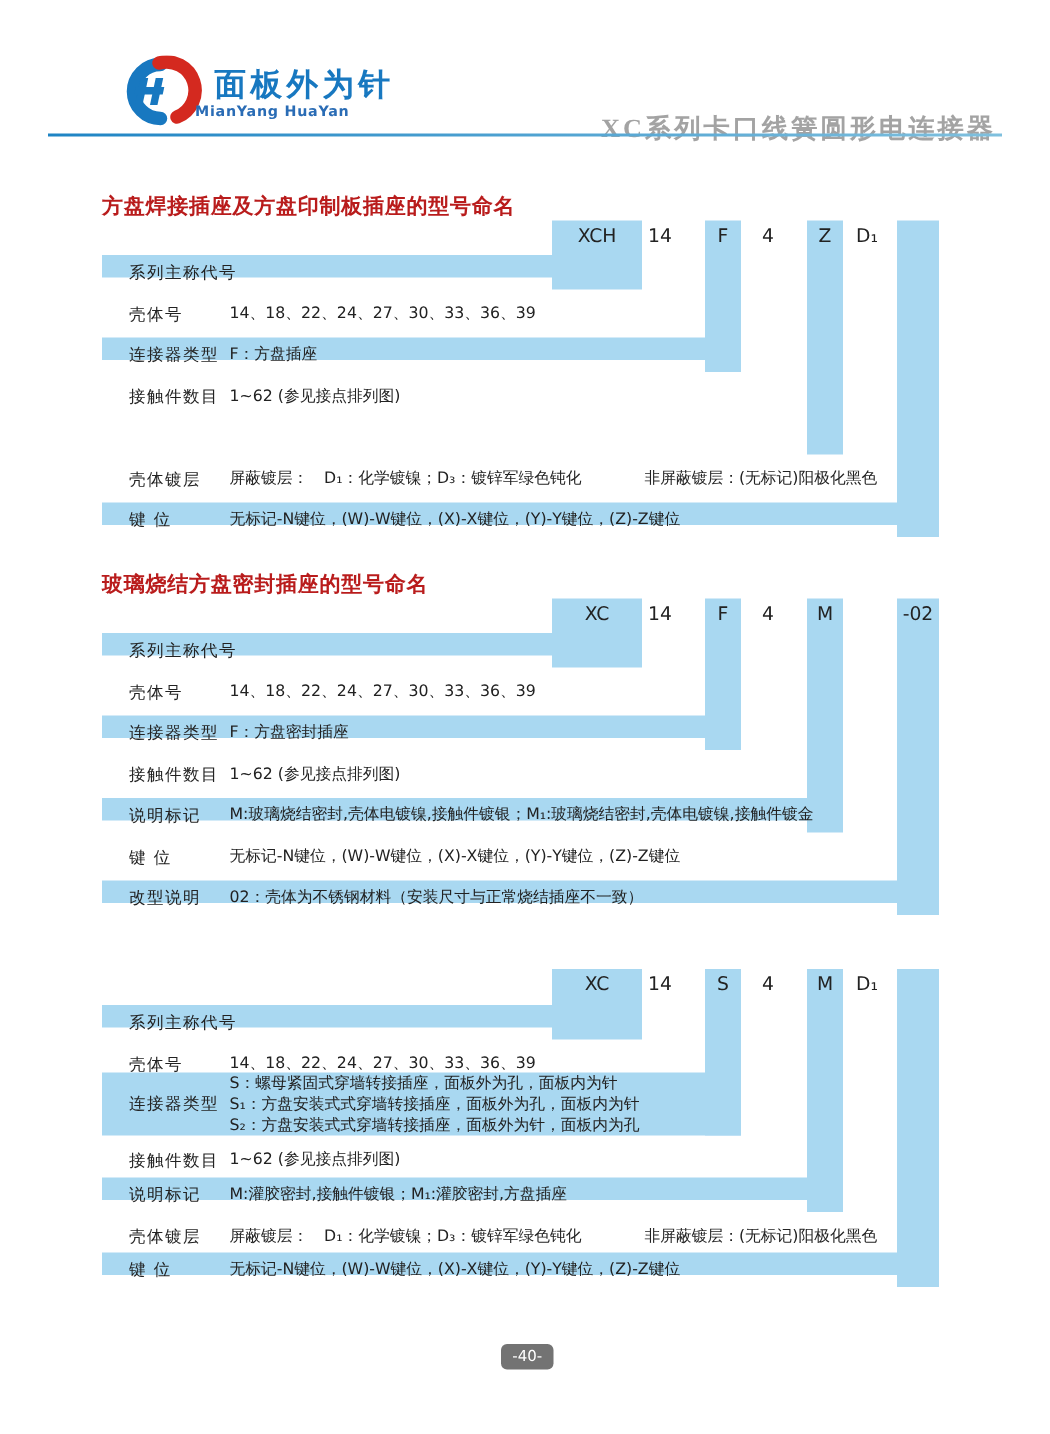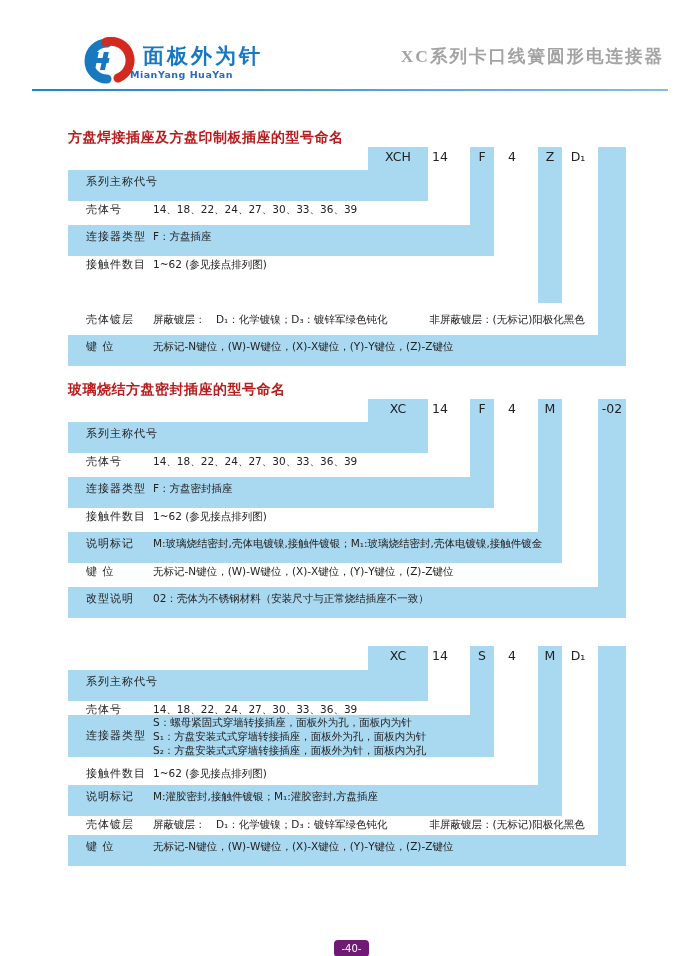--- a/index.html
+++ b/index.html
@@ -5,21 +5,21 @@
   html,body{margin:0;padding:0;background:#fff;}
   .page{position:relative;width:700px;height:956px;background:#fff;overflow:hidden;
         font-family:"DejaVu Sans",sans-serif;color:#222;}
 
   
   .logo-icon{position:absolute;left:73px;top:37px;}
   .logo-cn{position:absolute;left:143px;top:42px;font-size:21px;font-weight:bold;
            color:#1878c0;letter-spacing:3px;}
   .logo-en{position:absolute;left:130px;top:69px;font-size:9.5px;font-weight:bold;
            color:#2a6cb5;letter-spacing:0.5px;}
-  .doc-title{position:absolute;right:36px;top:44px;font-family:"Liberation Serif","DejaVu Serif",serif;
+  .doc-title{position:absolute;right:36px;top:73px;font-family:"Liberation Serif","DejaVu Serif",serif;
              font-weight:bold;font-size:17.5px;color:#a3a3a3;letter-spacing:2px;}
   .header-rule{position:absolute;left:32px;top:89px;width:636px;height:2px;
                background:linear-gradient(to right,#1e84c4,#7fc0de);}
 
   
   .sec{position:absolute;left:68px;width:564px;height:235px;}
   #s1{top:131px;} #s2{top:383px;} #s3{top:630px;}
   .sec-title{position:absolute;left:0;top:-2px;margin:0;font-size:14px;font-weight:bold;
              color:#b91c1c;letter-spacing:0.5px;}
 
@@ -28,35 +28,35 @@
   .c1{left:330px;} .c2{left:372px;} .c3{left:414px;} .c4{left:444px;}
   .c5{left:482px;} .c6{left:510px;} .c7{left:544px;}
 
   .stripe{position:absolute;top:16px;background:#a9d8f1;}
   .st1{left:300px;width:60px;} .st3{left:402px;width:24px;}
   .st5{left:470px;width:24px;} .st7{left:530px;width:28px;}
   #s1 .st1,#s2 .st1{height:46px;}  #s1 .st3,#s2 .st3{height:101px;}
   #s1 .st5,#s2 .st5{height:156px;} #s1 .st7,#s2 .st7{height:211px;}
   #s3 .st1{height:47px;} #s3 .st3{height:111px;} #s3 .st5{height:162px;} #s3 .st7{height:212px;}
 
-  .row{position:absolute;left:0;height:31px;font-size:11px;color:#222;}
+  .row{position:absolute;left:0;height:15px;font-size:11px;color:#222;}
   .row .lbl{position:absolute;left:18px;top:0;line-height:23px;letter-spacing:1px;white-space:pre;}
   .row .desc{position:absolute;left:85px;top:0;line-height:23px;white-space:pre;font-size:10.5px;}
   .band{background:#a9d8f1;}
   .w1{width:360px;} .w3{width:426px;} .w5{width:494px;} .w7{width:558px;} .wfull{width:564px;}
   .r1{top:39px;} .r2{top:67px;} .r3{top:94px;} .r4{top:122px;}
   .r5{top:149px;} .r6{top:177px;} .r7{top:204px;}
   #s3 .r1{top:40px;} #s3 .r2{top:68px;} #s3 .r3{top:85px;} #s3 .r4{top:132px;}
   #s3 .r5{top:155px;} #s3 .r6{top:183px;} #s3 .r7{top:205px;}
   .tall{height:42px;}
   .tall .lbl{line-height:42px;}
   .tall .desc{line-height:14px;padding-top:0;}
 
   
-  .page-num{position:absolute;left:334px;top:940px;width:35px;height:17px;background:#701a75;
+  .page-num{position:absolute;left:334px;top:896px;width:35px;height:17px;background:#737373;
             border-radius:4px;color:#fff;font-size:10px;line-height:17px;text-align:center;}
 </style>
 </head>
 <body>
 
 <div class="page">
 
   <svg class="logo-icon" width="62" height="48" viewBox="0 0 62 48">
     <path d="M34 6 A18 18 0 1 0 34 42" fill="none" stroke="#1878c0" stroke-width="9" stroke-linecap="round"></path>
     <path d="M33 5 A19 19 0 0 1 45 41" fill="none" stroke="#d4291f" stroke-width="9" stroke-linecap="round"></path>

